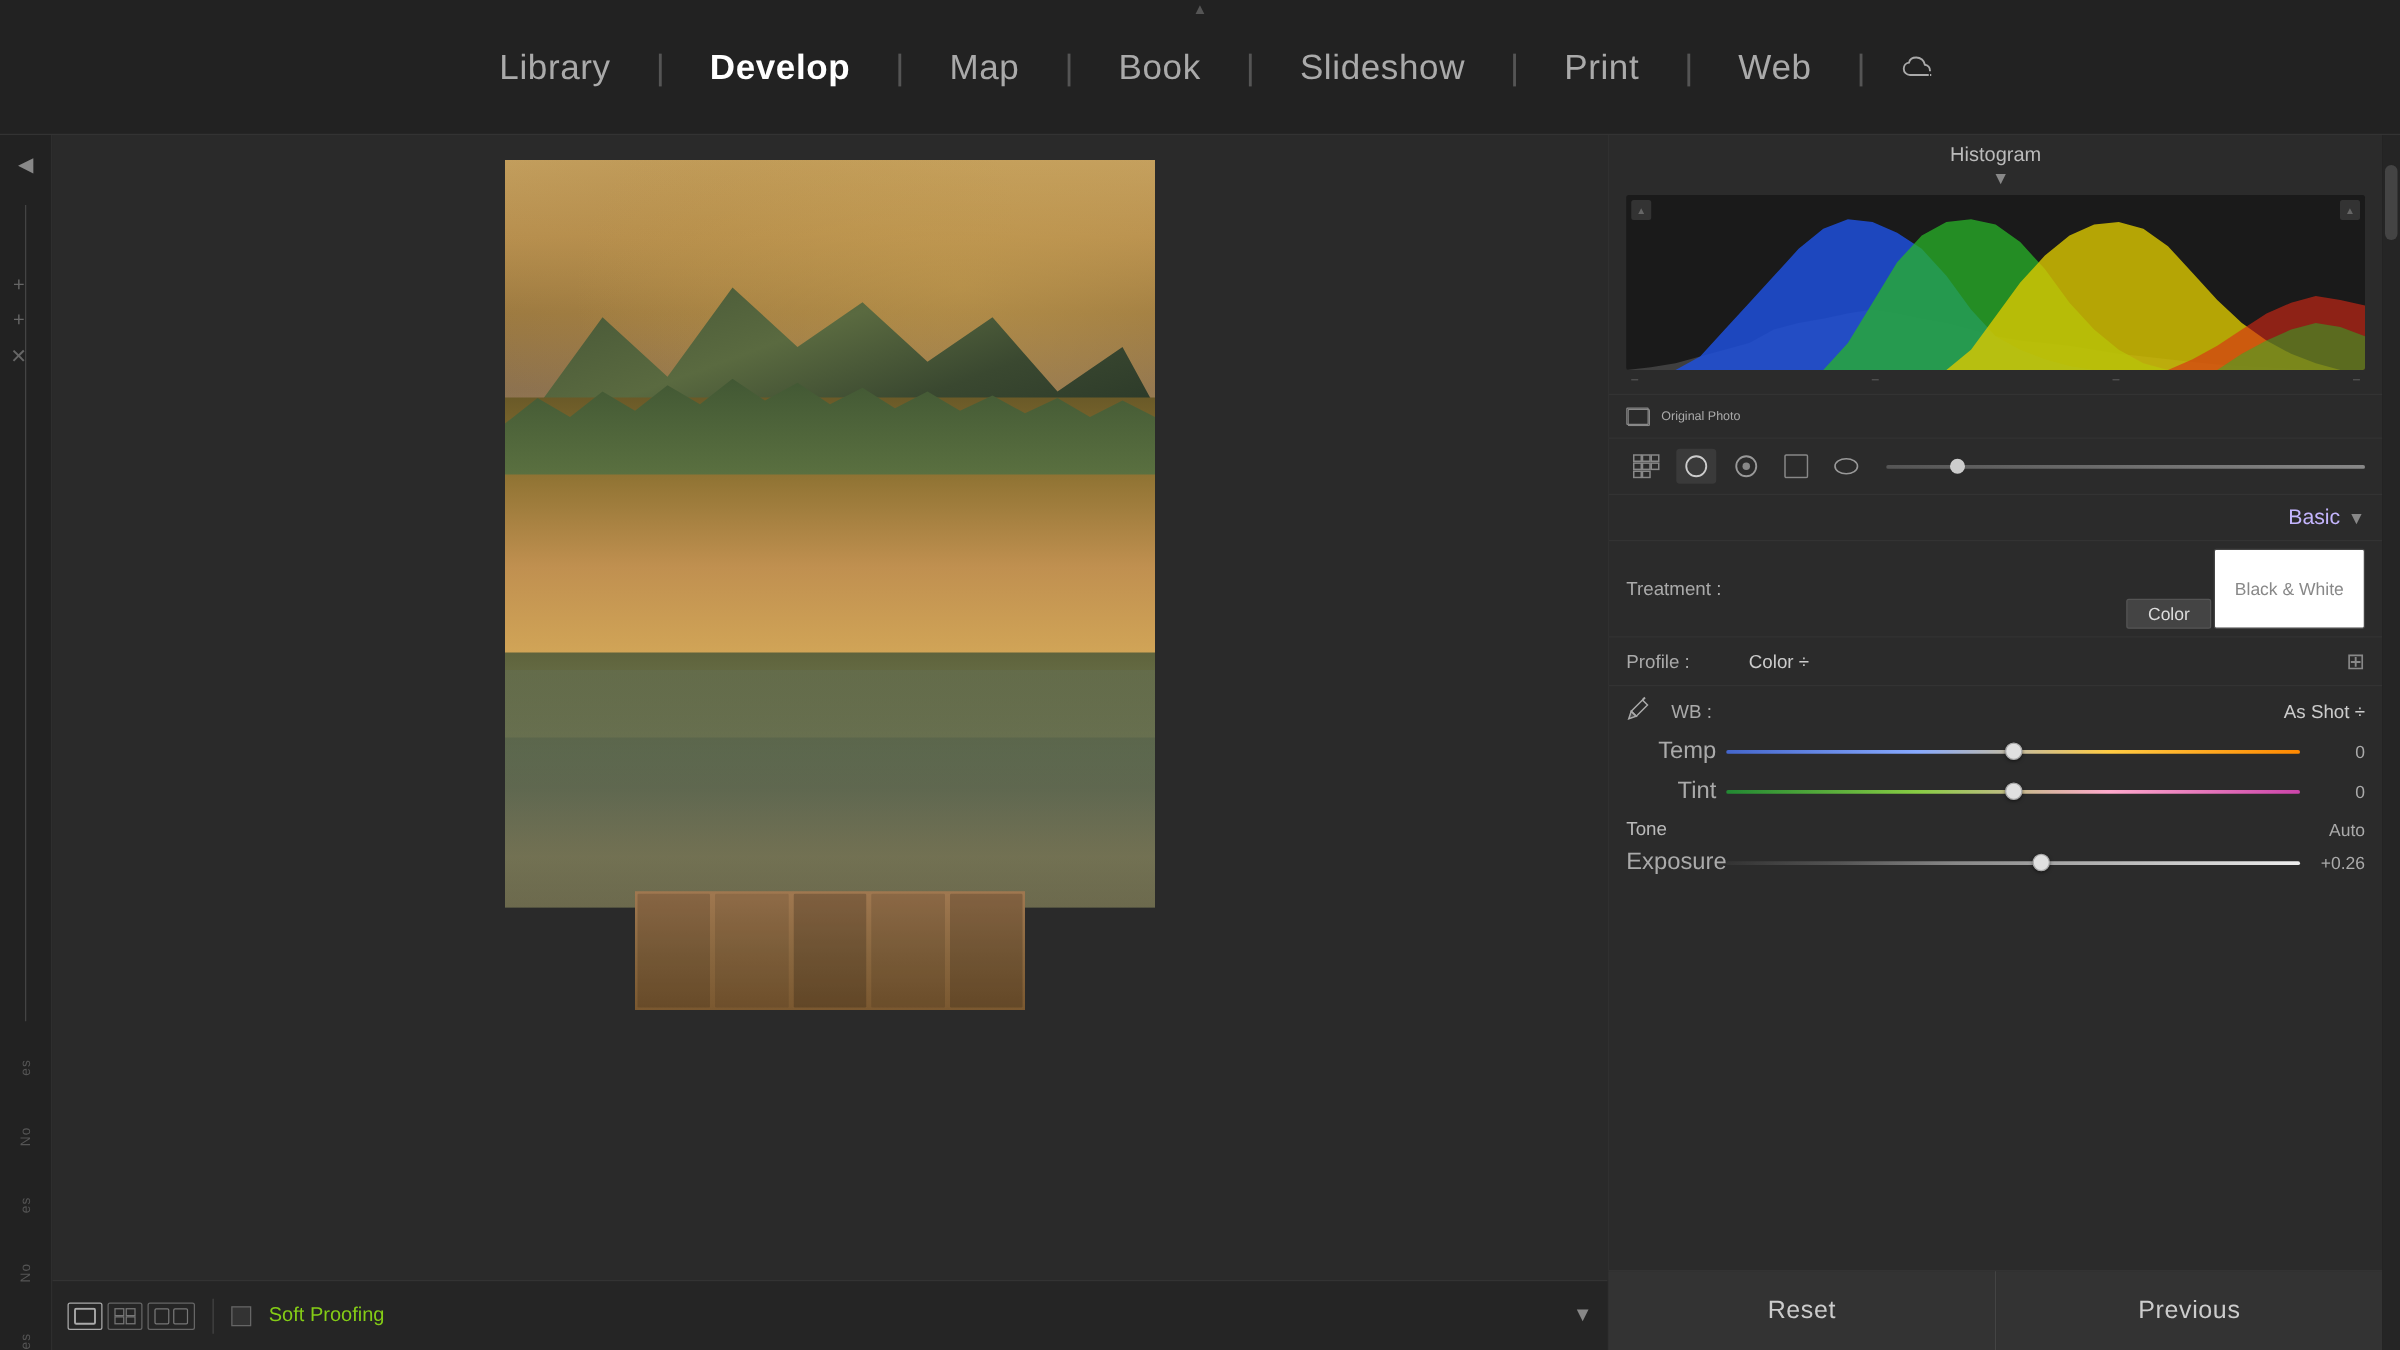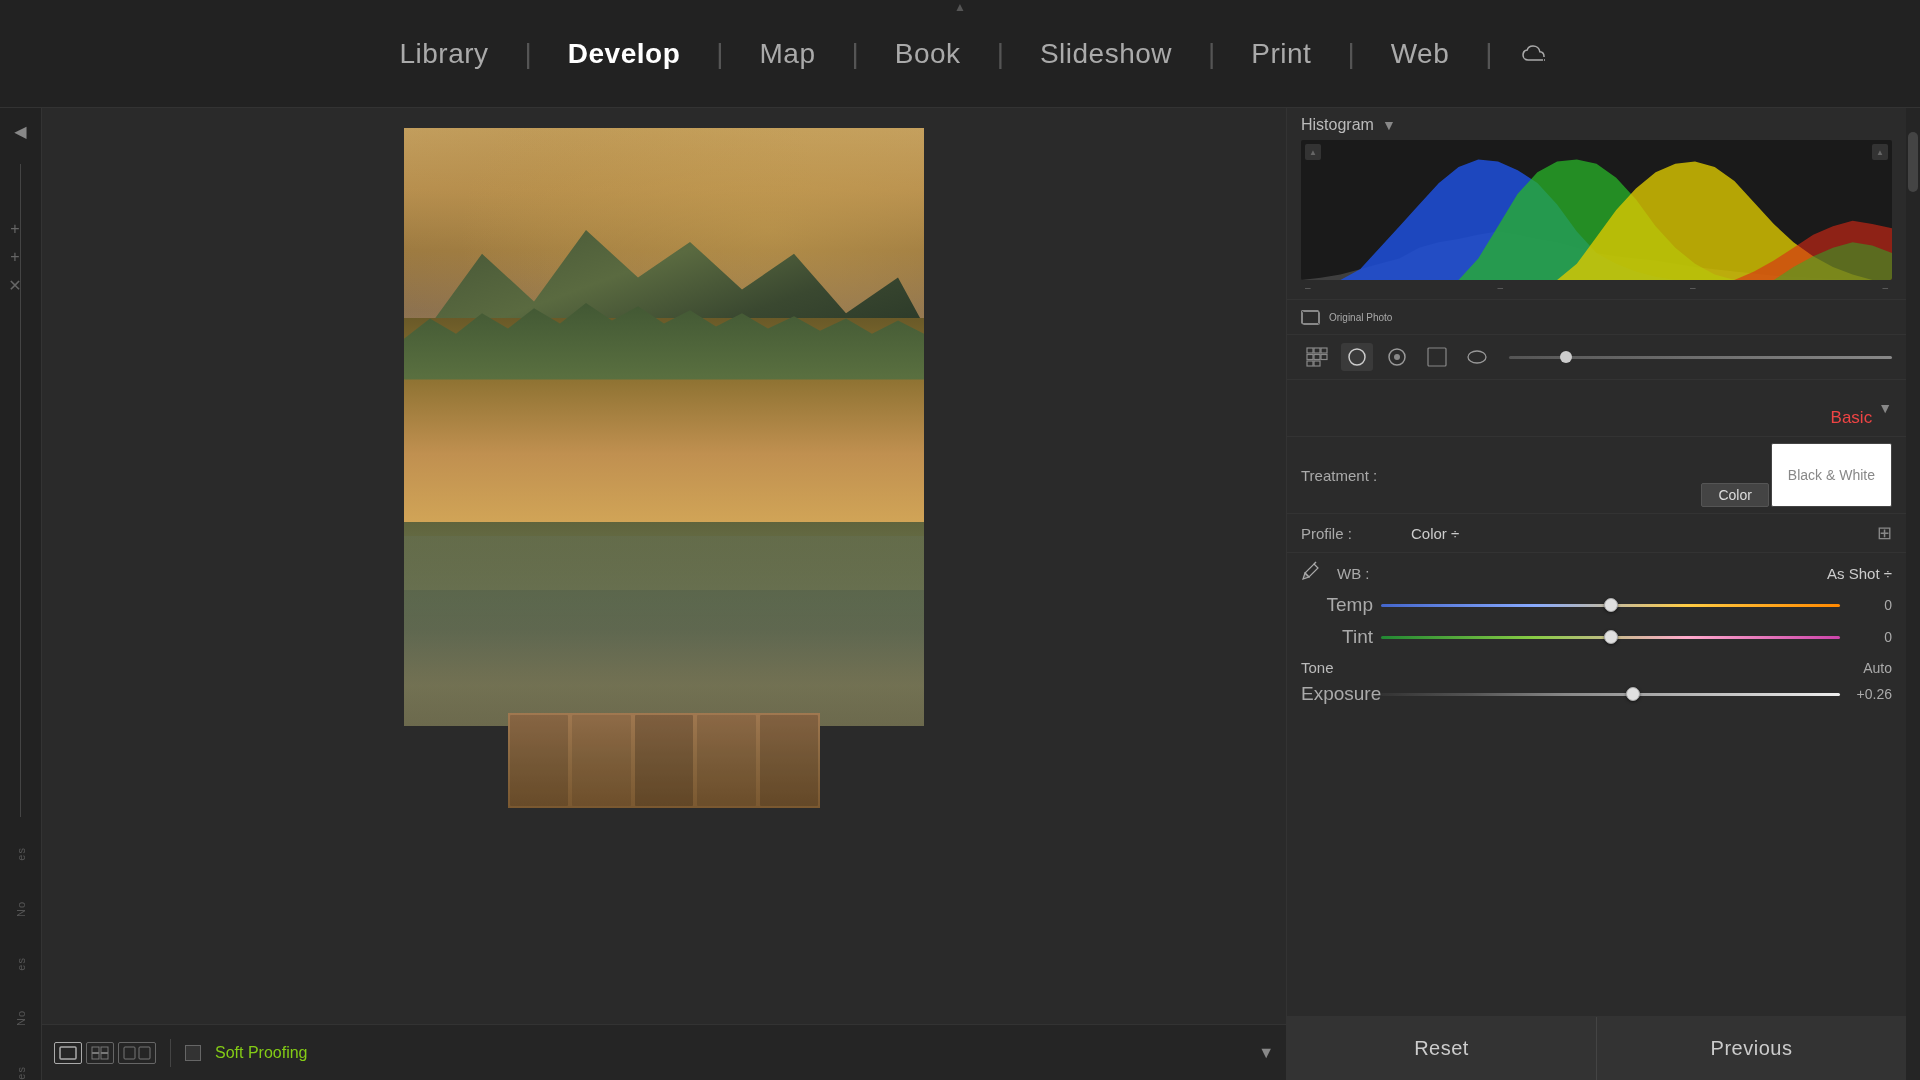--- a/index.html
+++ b/index.html
@@ -242,22 +242,23 @@
     }
 
     
     .histogram-section {
       padding: 8px 14px 4px;
       border-bottom: 1px solid #333;
     }
     .histogram-header {
       display: flex;
       align-items: center;
-      justify-content: flex-start;
+      justify-content: flex-end;
       margin-bottom: 6px;
+      flex-direction: column;
     }
     .histogram-title {
       font-size: 16px;
       color: #bbb;
       font-weight: 400;
     }
     .histogram-arrow {
       font-size: 14px;
       color: #888;
       margin-left: 8px;
@@ -417,21 +418,20 @@
       border-color: #555;
       margin-top: 40px;
     }
 
     
     .profile-row {
       display: flex;
       align-items: center;
       padding: 8px 14px;
       border-bottom: 1px solid #333;
-      gap: 12px;
     }
     .profile-label {
       font-size: 15px;
       color: #aaa;
       width: 90px;
     }
     .profile-select {
       font-size: 15px;
       color: #ccc;
       background: transparent;
@@ -763,21 +763,21 @@
 
       <div class="tool-slider">
         <div class="tool-slider-thumb"></div>
       </div>
     </div>
 
     <div class="develop-panel">
 
       <div style="display:flex;align-items:center;padding:8px 14px;border-bottom:1px solid #333;">
         <span style="flex:1;"></span>
-        <span style="font-size:17px;color:#ef4444;margin-top:20px;">Basic</span>
+        <span style="font-size:17px;color:#c4b5fd;">Basic</span>
         <span style="font-size:14px;color:#888;margin-left:6px;cursor:pointer;">▼</span>
       </div>
 
       <div class="treatment-row">
         <span class="treatment-label">Treatment :</span>
         <div class="treatment-options">
           <button class="treatment-btn active">Color</button>
           <button class="treatment-btn">Black &amp; White</button>
         </div>
       </div>

